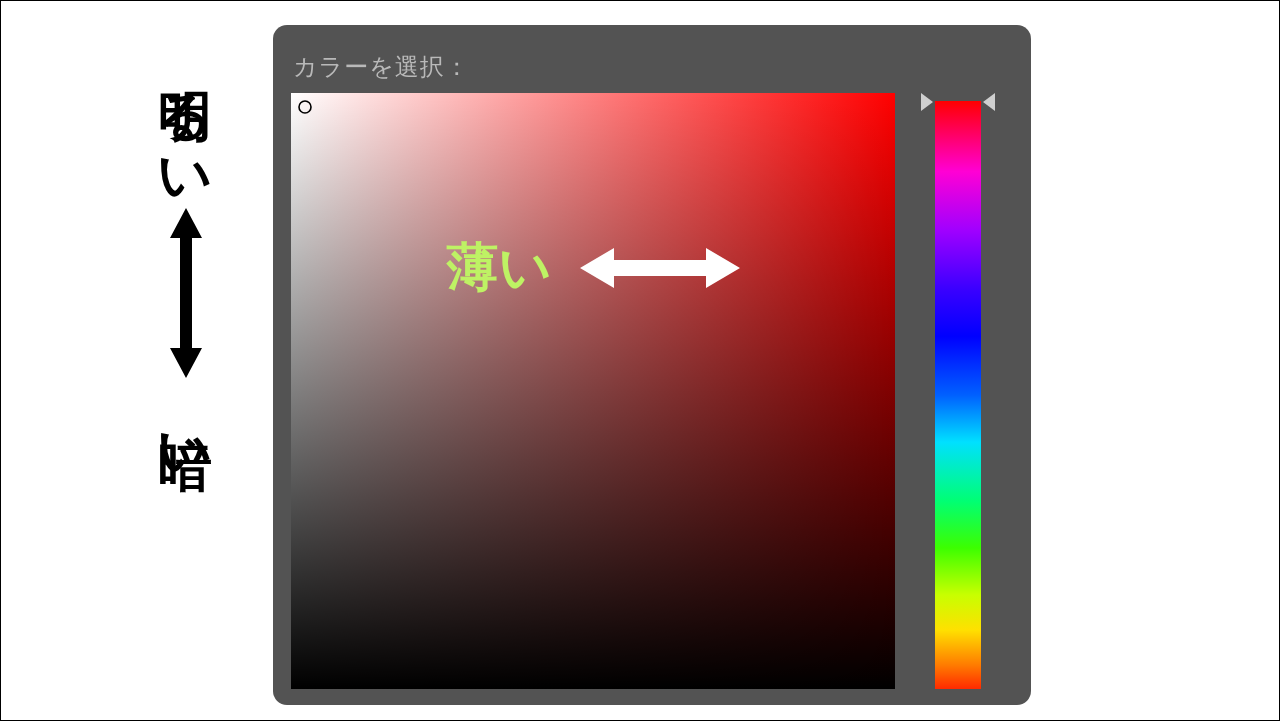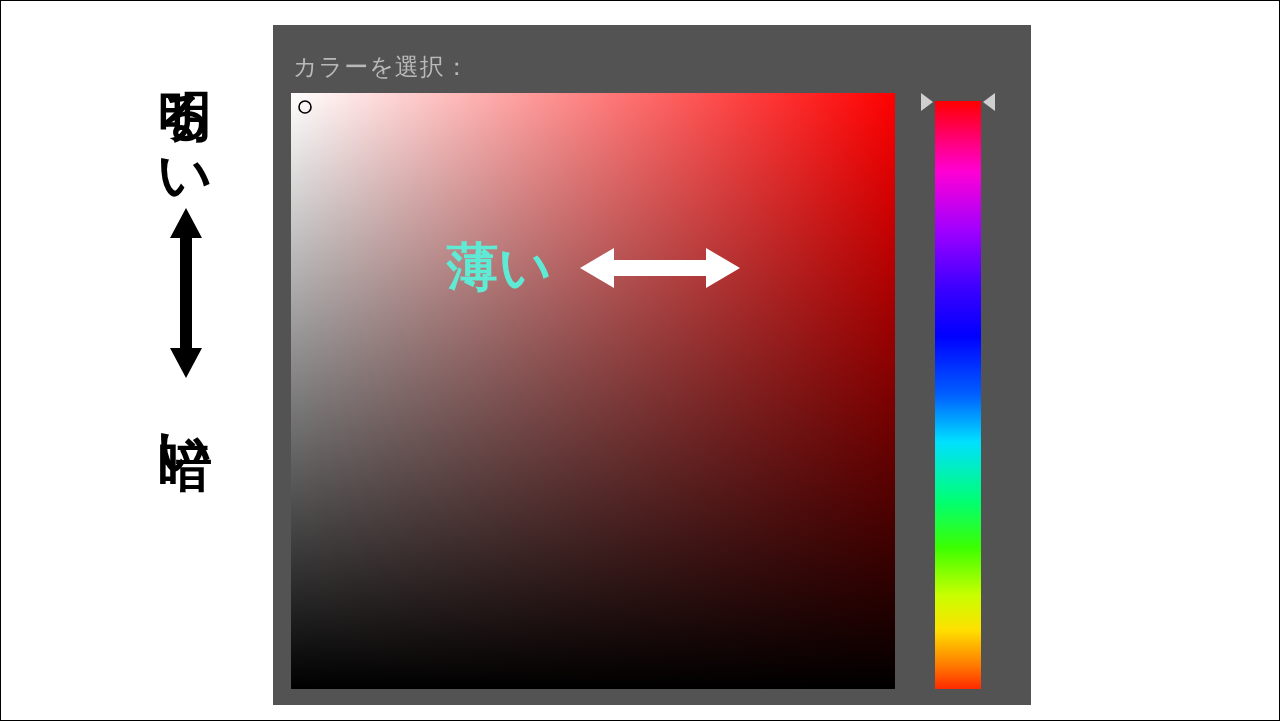--- a/index.html
+++ b/index.html
@@ -39,20 +39,21 @@
   .varrow {
     margin: 18px 0 14px 0;
   }
   .panel {
     position: absolute;
     left: 272px;
     top: 24px;
     width: 758px;
     height: 680px;
     background: #535353;
+    border-radius: 14px;
   }
   .panel-label {
     position: absolute;
     left: 20px;
     top: 26px;
     color: #b9b9b9;
     font-size: 24px;
     letter-spacing: 1px;
   }
   .sb-field {
@@ -77,21 +78,21 @@
     position: absolute;
     left: 18px;
     top: 68px;
     width: 604px;
     height: 524px;
     pointer-events: none;
     display: flex;
     align-items: center;
     justify-content: center;
     gap: 24px;
-    color: #5eead4;
+    color: #bef264;
     font-weight: 800;
     font-size: 52px;
   }
   .overlay-row {
     position: absolute;
     top: 140px;
     width: 100%;
     display: flex;
     align-items: center;
     justify-content: center;

